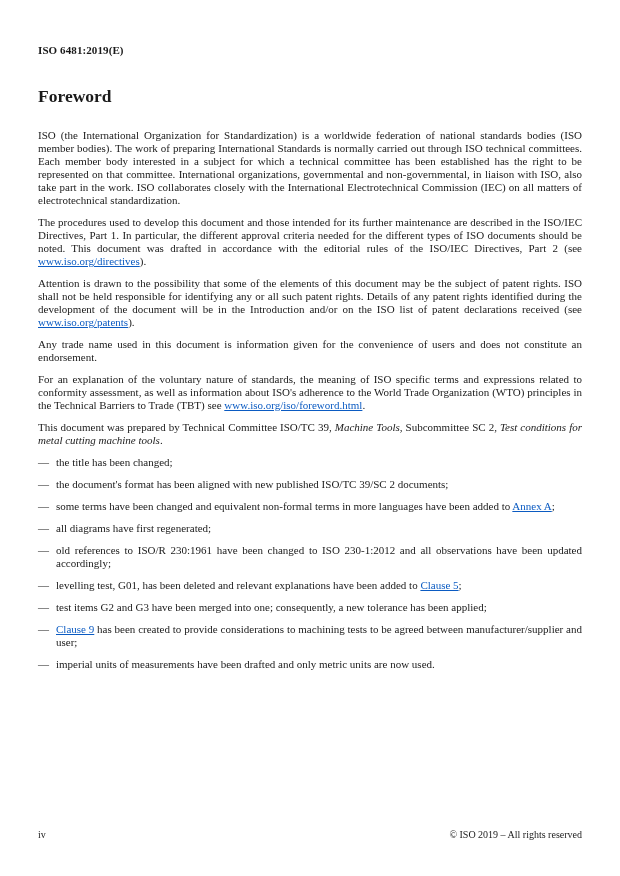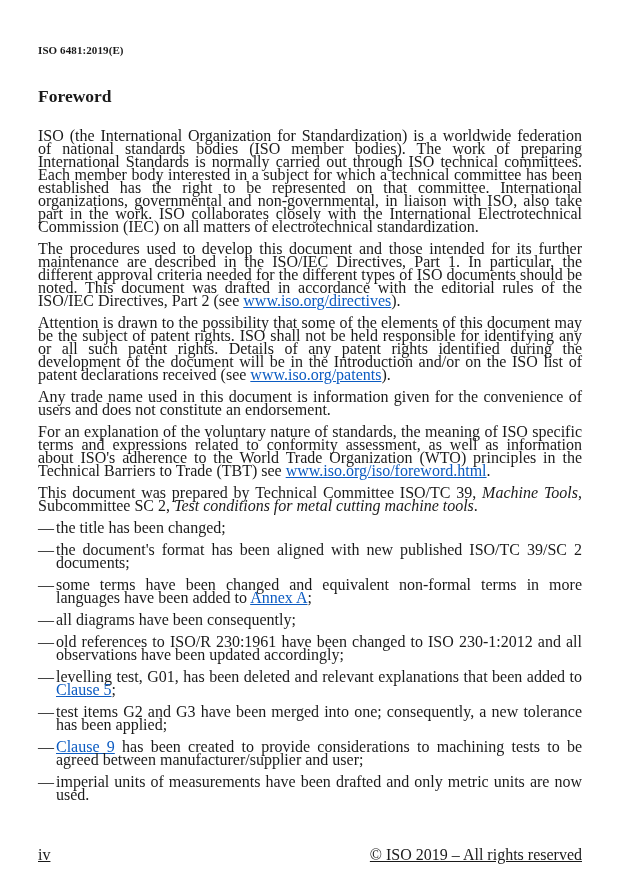--- a/index.html
+++ b/index.html
@@ -19,21 +19,21 @@
     font-size: 11px;
     font-weight: bold;
     letter-spacing: 0.1px;
   }
   .title {
     font-size: 17.5px;
     font-weight: bold;
     margin: 30px 0 22px 0;
   }
   .body {
-    font-size: 16px;
+    font-size: 11px;
     line-height: 13px;
     text-align: justify;
   }
   .body p { margin: 0 0 9px 0; }
   .body p.bullet {
     display: flex;
     margin: 0 0 9px 0;
   }
   .bullet .dash {
     flex: 0 0 18px;
@@ -44,25 +44,24 @@
   }
   .body a {
     text-decoration: underline;
     cursor: pointer;
   }
   .body em { font-style: italic; }
   .footer {
     position: absolute;
     left: 38px;
     right: 38px;
-    bottom: 12px;
+    bottom: 36px;
     display: flex;
     justify-content: space-between;
-    font-size: 16px;
-    text-decoration: underline;
+    font-size: 10px;
   }
 </style>
 </head>
 <body>
 
 <div class="page">
   <div class="header">ISO 6481:2019(E)</div>
   <h1 class="title">Foreword</h1>
   <div class="body">
       <p><span>ISO (the International Organization for Standardization) is a worldwide federation of national standards bodies (ISO member bodies). The work of preparing International Standards is normally carried out through ISO technical committees. Each member body interested in a subject for which a technical committee has been established has the right to be represented on that committee. International organizations, governmental and non-governmental, in liaison with ISO, also take part in the work. ISO collaborates closely with the International Electrotechnical Commission (IEC) on all matters of electrotechnical standardization.</span></p>
@@ -78,29 +77,29 @@
       <p class="bullet">
         <span class="dash">—</span>
         <span class="bullet-text"><span>the document's format has been aligned with new published ISO/TC 39/SC 2 documents;</span></span>
       </p>
       <p class="bullet">
         <span class="dash">—</span>
         <span class="bullet-text"><span>some terms have been changed and equivalent non-formal terms in more languages have been added to </span><a href="#" style="color: rgb(11, 91, 194);">Annex A</a><span>;</span></span>
       </p>
       <p class="bullet">
         <span class="dash">—</span>
-        <span class="bullet-text"><span>all diagrams have been consequently;</span></span>
+        <span class="bullet-text"><span>all diagrams have first regenerated;</span></span>
       </p>
       <p class="bullet">
         <span class="dash">—</span>
         <span class="bullet-text"><span>old references to ISO/R 230:1961 have been changed to ISO 230-1:2012 and all observations have been updated accordingly;</span></span>
       </p>
       <p class="bullet">
         <span class="dash">—</span>
-        <span class="bullet-text"><span>levelling test, G01, has been deleted and relevant explanations that been added to </span><a href="#" style="color: rgb(11, 91, 194);">Clause 5</a><span>;</span></span>
+        <span class="bullet-text"><span>levelling test, G01, has been deleted and relevant explanations have been added to </span><a href="#" style="color: rgb(11, 91, 194);">Clause 5</a><span>;</span></span>
       </p>
       <p class="bullet">
         <span class="dash">—</span>
         <span class="bullet-text"><span>test items G2 and G3 have been merged into one; consequently, a new tolerance has been applied;</span></span>
       </p>
       <p class="bullet">
         <span class="dash">—</span>
         <span class="bullet-text"><a href="#" style="color: rgb(11, 91, 194);">Clause 9</a><span> has been created to provide considerations to machining tests to be agreed between manufacturer/supplier and user;</span></span>
       </p>
       <p class="bullet">

